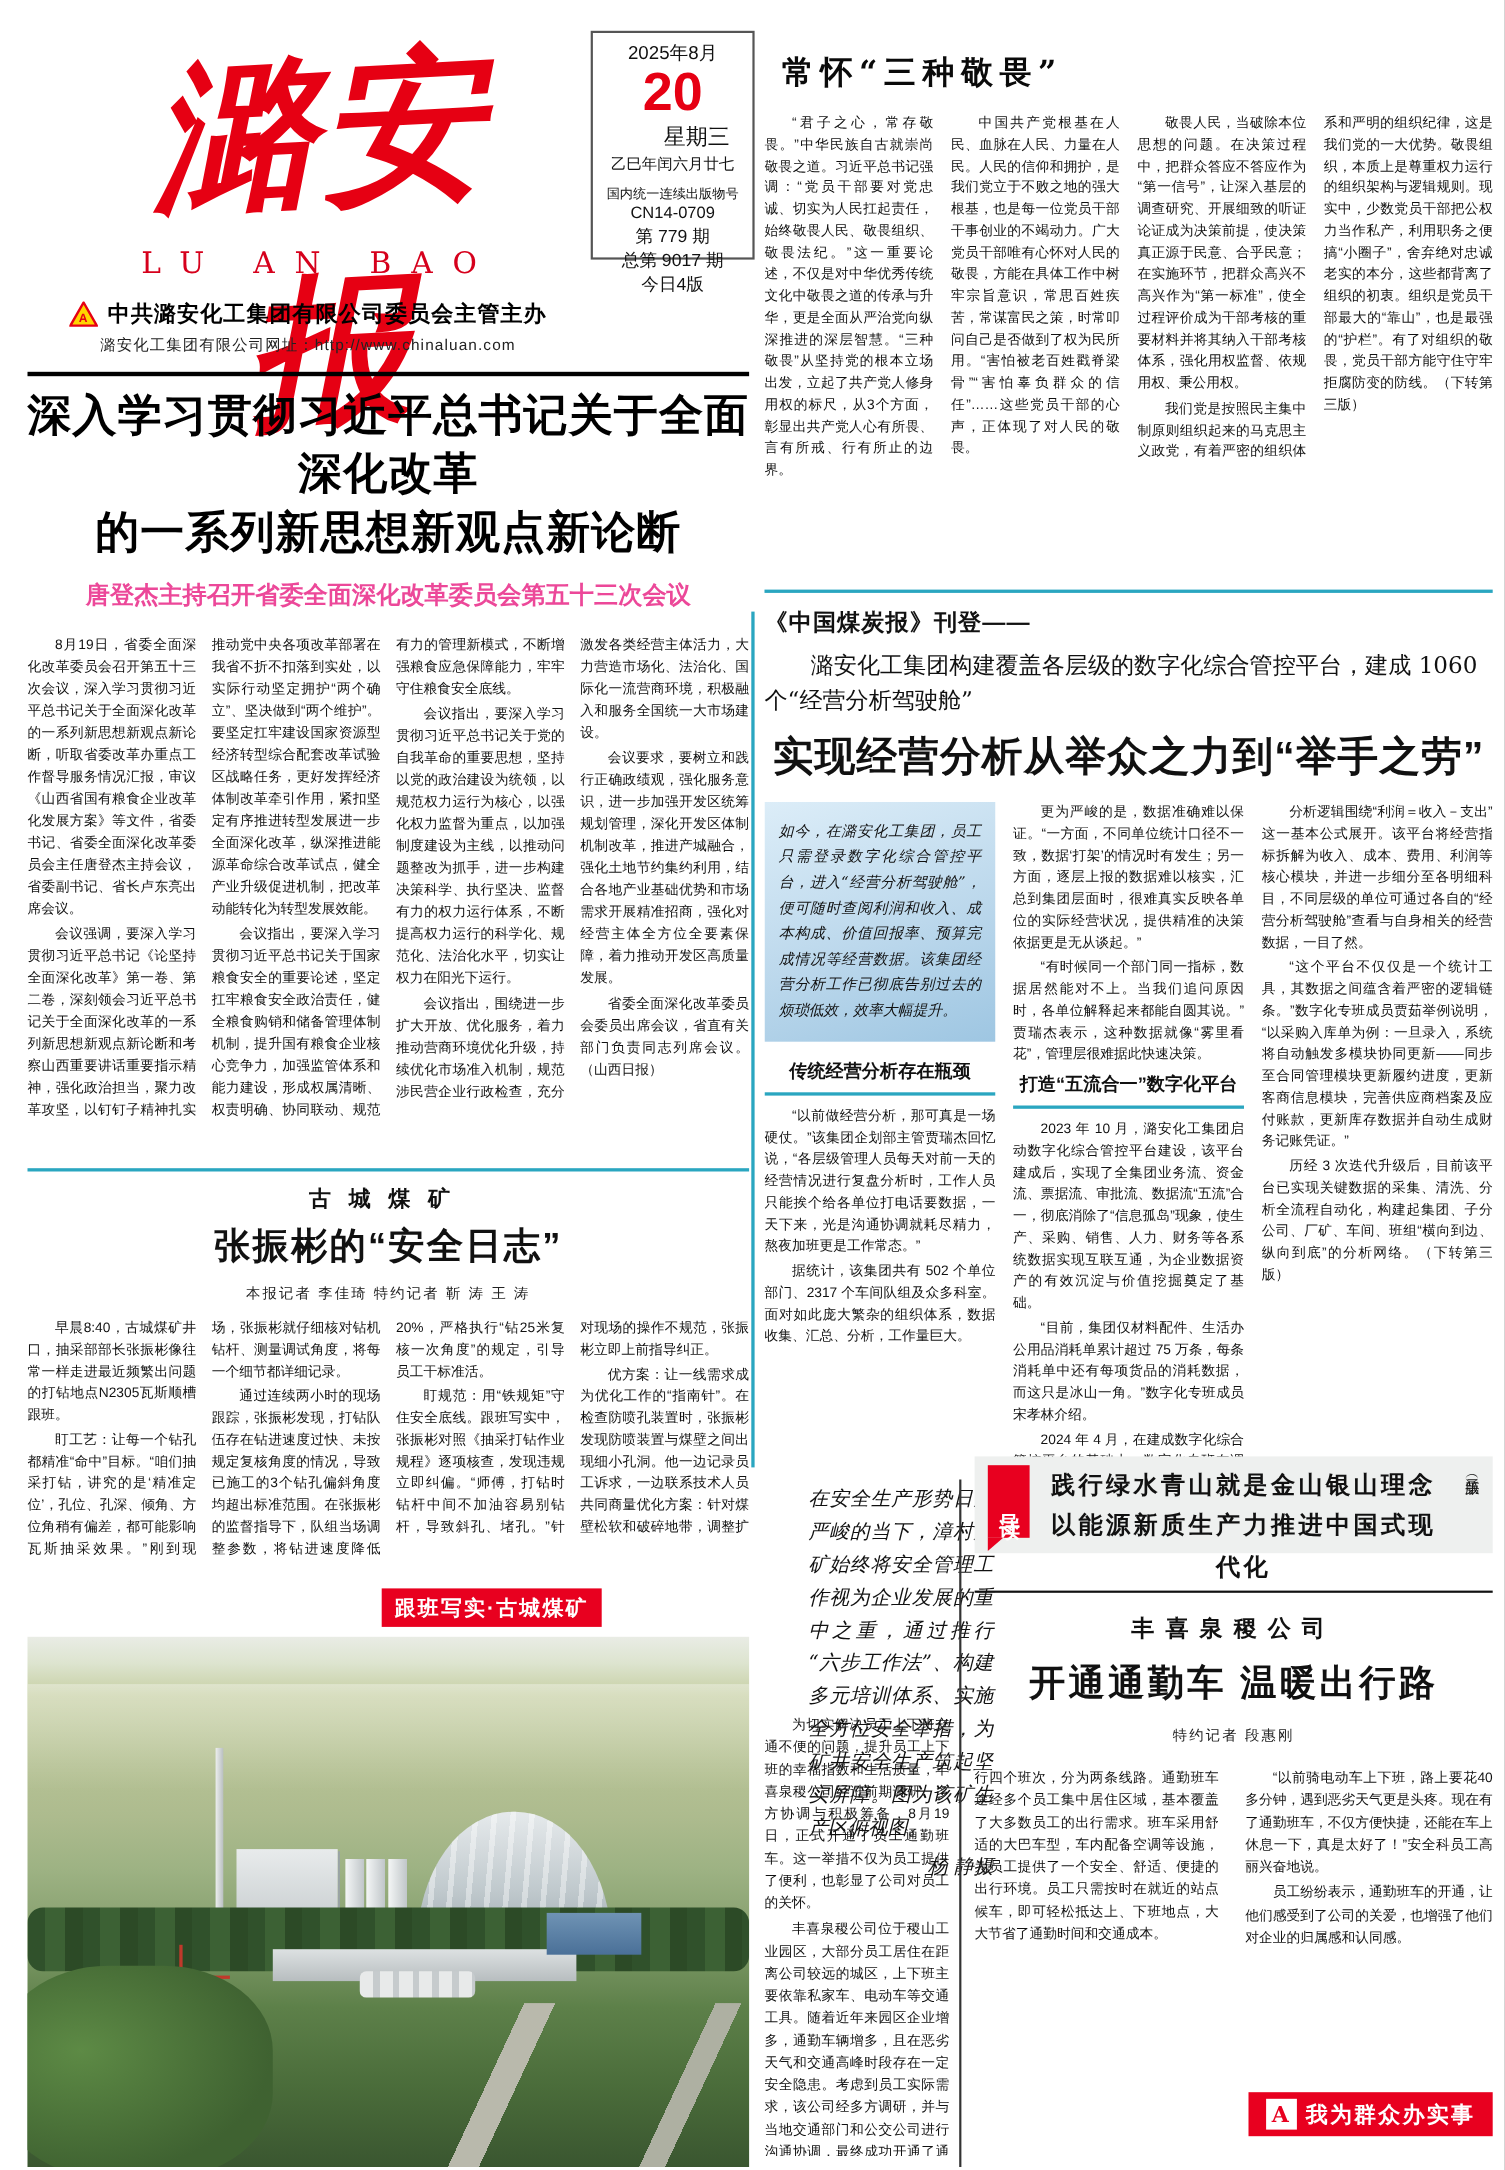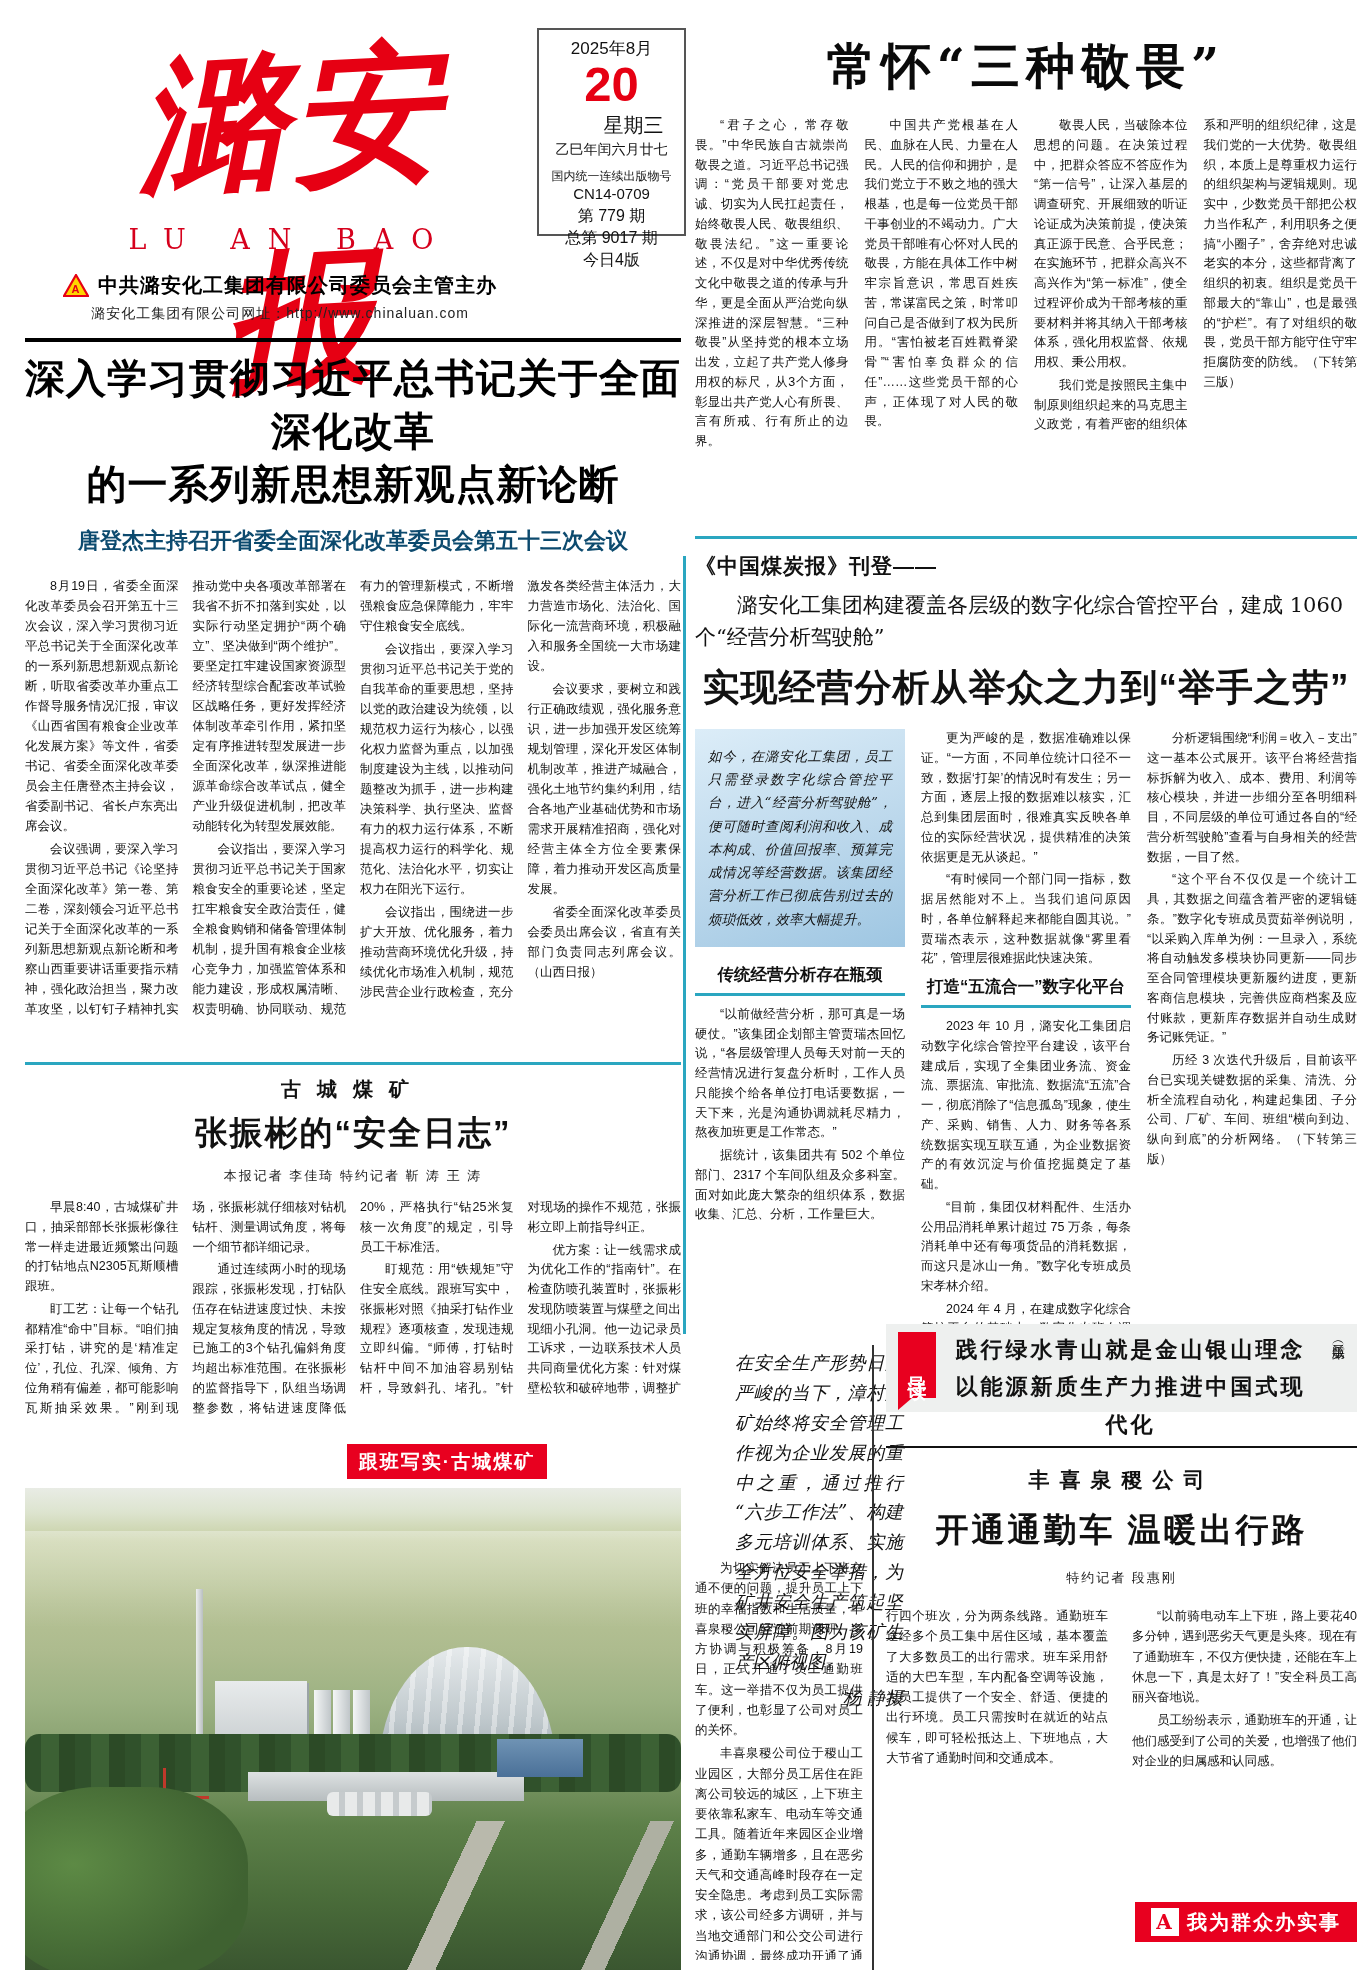--- a/index.html
+++ b/index.html
@@ -24,31 +24,31 @@
   .d-week{font-size:20px;margin-top:2px;padding-left:44px;}
   .d-lunar{font-size:14px;margin-top:4px;}
   .d-pubno{font-size:12px;margin-top:11px;}
   .d-cn{font-size:15px;margin-top:2px;}
   .d-small{font-size:16px;margin-top:3px;}
   
   .jtext p{margin:0 0 3px 0;text-indent:2em;text-align:justify;}
   .teal{background:#2aa6c0;}
   
   .respect{left:695px;top:30px;width:662px;}
-  .respect h1{margin:4px;text-align:center;font-family:"DejaVu Serif",serif;font-weight:bold;
-              font-size:49px;letter-spacing:6px;color:#0a0a0a;}
+  .respect h1{margin:16px;font-family:"DejaVu Serif",serif;font-weight:bold;
+              font-size:29px;letter-spacing:6px;color:#0a0a0a;}
   .respect .body{margin-top:16px;column-count:4;column-gap:16px;font-size:12.5px;line-height:1.58;
                  height:420px;overflow:hidden;}
   .rule-a{left:695px;top:536px;width:662px;height:3px;}
   .vline-teal{left:683px;top:556px;width:3px;height:778px;}
   
   .reform{left:25px;top:352px;width:656px;}
   .reform h1{margin:0;text-align:center;font-size:40px;line-height:1.32;font-weight:900;letter-spacing:1px;color:#000;}
   .reform .sub{margin-top:16px;text-align:center;font-family:"DejaVu Serif",serif;
-               font-size:22px;font-weight:bold;color:#0c4a6e;}
+               font-size:22px;font-weight:bold;color:#ec4899;}
   .reform .body{margin-top:20px;column-count:4;column-gap:14px;font-size:12.5px;line-height:1.6;
                 height:470px;overflow:hidden;}
   .rule-b{left:25px;top:1062px;width:656px;height:3px;}
   
   .gucheng{left:25px;top:1076px;width:656px;}
   .g-kicker{text-align:center;font-size:20px;font-weight:bold;letter-spacing:16px;}
   .g-title{text-align:center;font-size:33px;font-weight:900;margin-top:8px;letter-spacing:2px;}
   .g-byline{text-align:center;font-size:13px;margin-top:11px;letter-spacing:2px;color:#222;}
   .gucheng .body{margin-top:13px;column-count:4;column-gap:14px;font-size:12.5px;line-height:1.58;
                  height:232px;overflow:hidden;}

